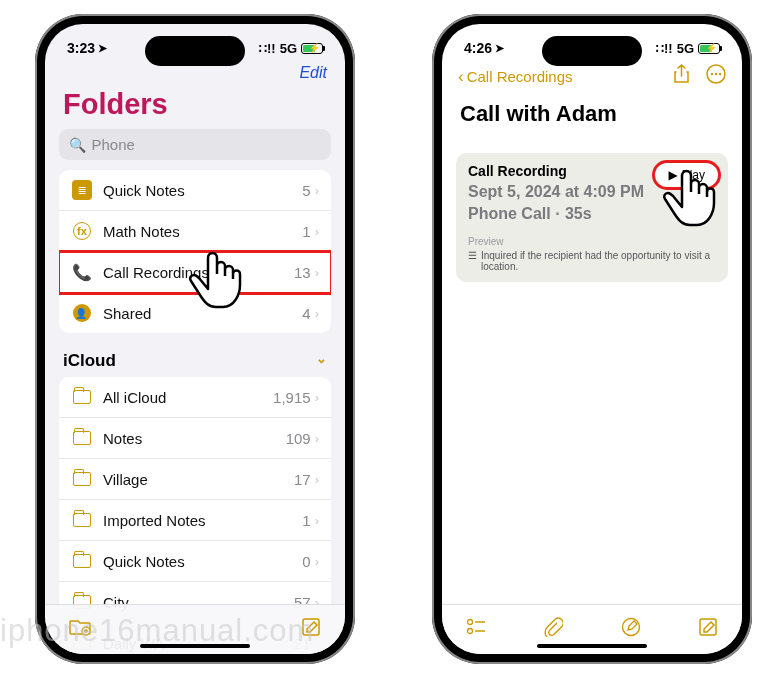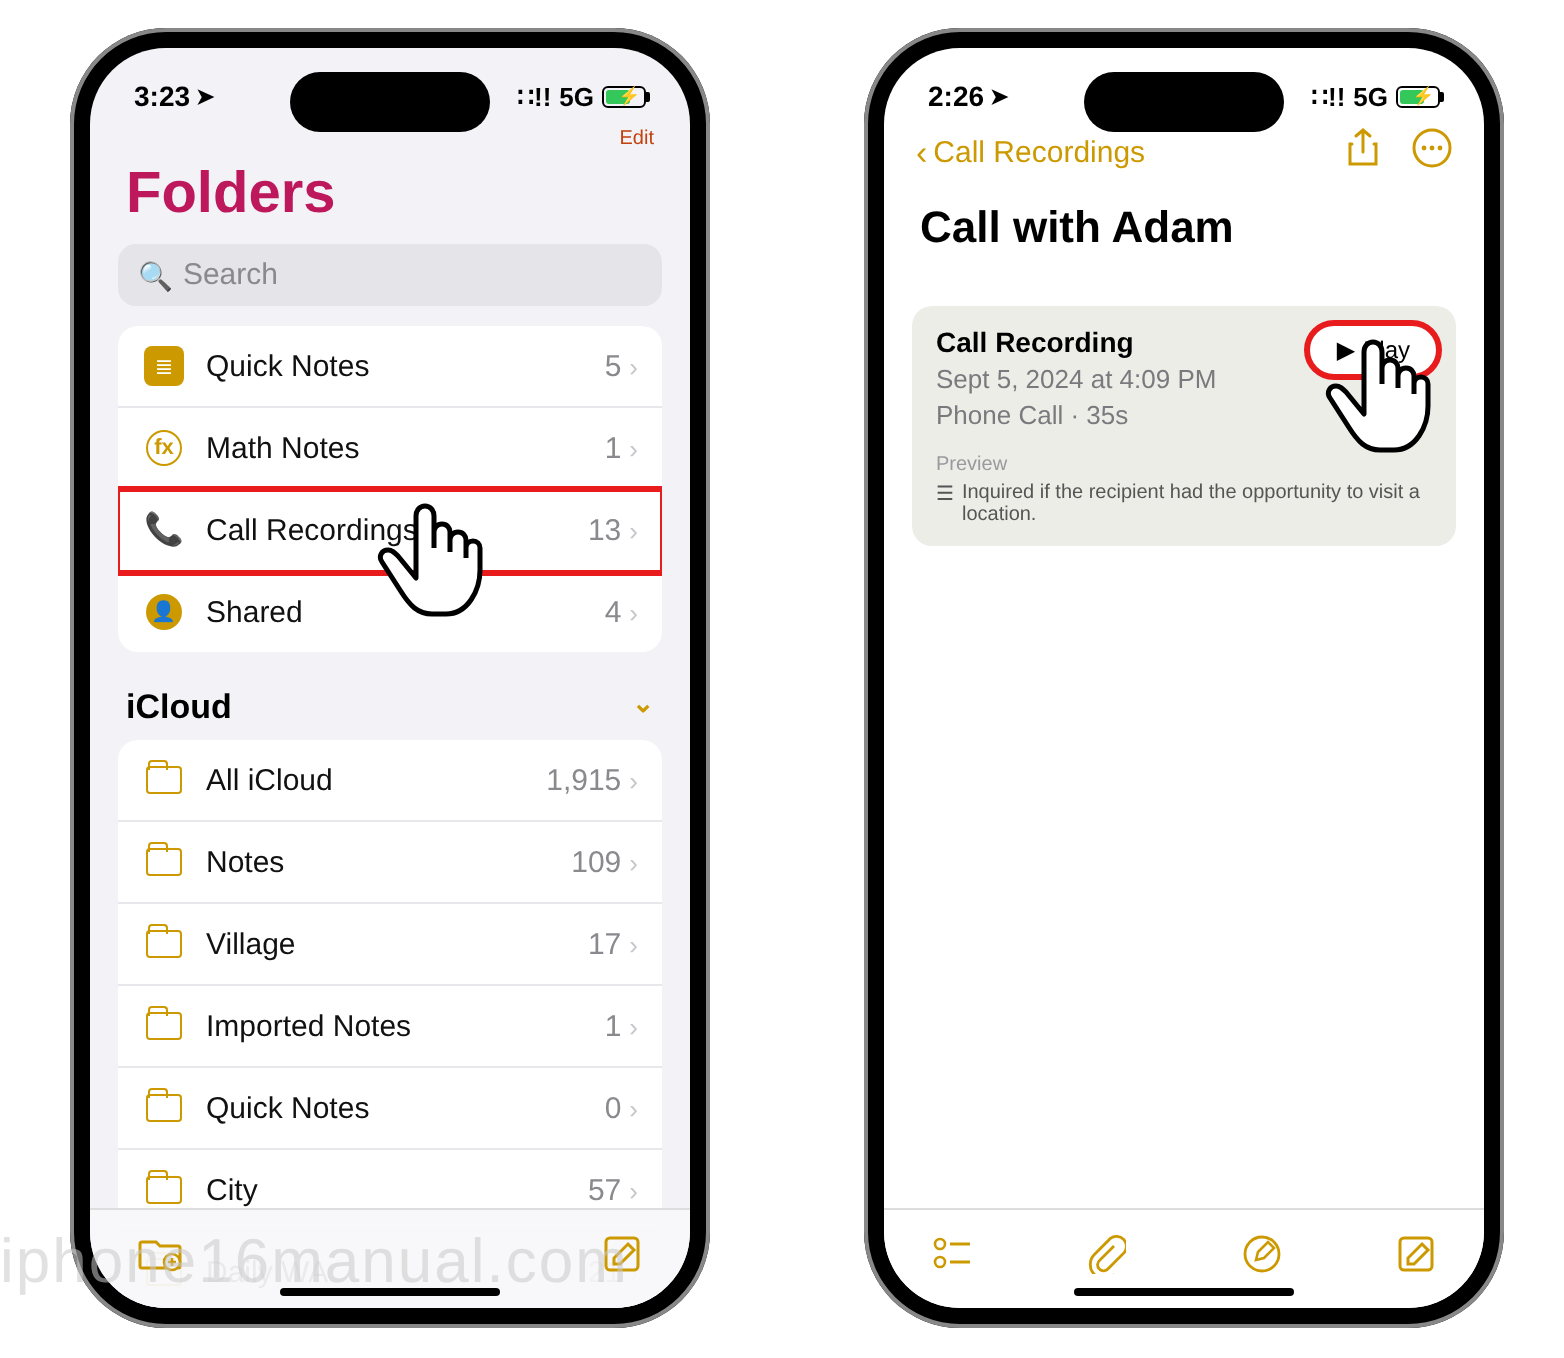--- a/index.html
+++ b/index.html
@@ -13,21 +13,21 @@
 .status { display: flex; justify-content: space-between; padding: 16px 22px 6px; font-size: 14px; font-weight: 600; }
 .status .left-s { display: flex; align-items: center; gap: 3px; }
 .status .right-s { display: flex; align-items: center; gap: 4px; font-size: 13px; }
 .loc-arrow { font-size: 11px; }
 .battery { width: 22px; height: 11px; border: 1px solid #000; border-radius: 3px; position: relative; display: inline-flex; align-items: center; }
 .battery::after { content: ''; position: absolute; right: -3px; width: 2px; height: 5px; background: #000; border-radius: 0 1px 1px 0; }
 .battery .fill { width: 60%; height: 7px; margin-left: 1px; background: #34c759; border-radius: 1.5px; }
 .battery .bolt { position: absolute; left: 7px; top: -1px; font-size: 9px; color: #fff; }
 
 .nav-row { display: flex; justify-content: flex-end; padding: 2px 18px 6px; }
-.nav-edit { color: #c2410c; font-size: 10px; }
+.nav-edit { color: #1d4ed8; font-size: 16px; font-style: italic; }
 .h1 { font-size: 29px; font-weight: 700; padding: 0 18px 8px; color: #be185d; }
 .search { margin: 0 14px 10px; background: #e4e4e9; border-radius: 9px; padding: 7px 10px; display: flex; align-items: center; color: #8a8a8e; font-size: 15px; }
 .search .mag { margin-right: 5px; font-size: 14px; }
 
 .group { margin: 0 14px 14px; background: #fff; border-radius: 10px; overflow: hidden; }
 .row { display: flex; align-items: center; padding: 9px 12px; border-bottom: 1px solid #e8e8ec; position: relative; }
 .row:last-child { border-bottom: none; }
 .row .ic { width: 22px; height: 22px; margin-right: 10px; display: flex; align-items: center; justify-content: center; }
 .row .lbl { flex: 1; font-size: 15px; color: #111; }
 .row .cnt { color: #8a8a8e; font-size: 15px; margin-right: 4px; }
@@ -49,21 +49,21 @@
 .toolbar .tb { color: #cc9900; font-size: 19px; }
 .homebar { position: absolute; bottom: 6px; left: 50%; transform: translateX(-50%); width: 110px; height: 4px; background: #000; border-radius: 3px; }
 
 .back-row { display:flex; justify-content:space-between; align-items:center; padding: 2px 16px 6px; }
 .back-btn { color:#cc9900; font-size:15px; display:flex; align-items:center; }
 .right-icons { display:flex; gap:16px; color:#cc9900; font-size:18px; }
 
 .note-title { font-size:22px; font-weight:700; padding: 6px 18px 10px; }
 .card { margin: 16px 14px; background:#edede8; border-radius:10px; padding:10px 12px 10px; position:relative; }
 .card-title { font-size:14px; font-weight:600; margin-bottom:2px; }
-.card-sub { font-size:13px; color:#7a7a7e; line-height:1.4; }
+.card-sub { font-size:16px; color:#7a7a7e; line-height:1.4;font-weight:bold; }
 .card-prev { font-size:10px; color:#9a9a9e; margin-top:10px; }
 .card-txt { font-size:10px; color:#555; margin-top:3px; display:flex; gap:4px; }
 .play-btn { position:absolute; right:10px; top:10px; background:#fff; border-radius:16px; padding:5px 13px; font-size:12px; font-weight:500; display:flex; align-items:center; gap:4px; outline:3px solid #e81c1c; }
 
 .hand { position:absolute; width:62px; height:75px; z-index:20; pointer-events:none; }
 .hand svg { width:100%; height:100%; }
 
 .faded { position:absolute; bottom:30px; left:0; right:0; font-size:31px; font-weight:400; color:rgba(200,200,200,0.55); letter-spacing:1px; font-family: Arial; pointer-events:none; }
 </style>
 </head>
@@ -85,21 +85,21 @@
             <span class="bolt">⚡</span>
           </span>
       </div>
     </div>
     <div class="nav-row">
         <span class="nav-edit">Edit</span>
       </div>
     <div class="h1">Folders</div>
     <div class="search">
       <span class="mag">🔍</span>
-      <span>Search</span>
+      <span>Phone</span>
     </div>
     <div class="group" id="top-group">
         <div class="row">
       <span class="ic">
             <span class="quick-icon">≣</span>
           </span>
       <span class="lbl">Quick Notes</span>
       <span class="cnt">5</span>
       <span class="chev">›</span>
     </div>
@@ -213,21 +213,21 @@
         </svg>
     </div>
   </div>
 </div>
 
 <div class="phone right">
   <div class="screen white">
     <div class="island"></div>
     <div class="status">
       <div class="left-s">
-          <span>2:26</span>
+          <span>4:26</span>
           <span class="loc-arrow">➤</span>
         </div>
       <div class="right-s">
         <span>∷!!</span>
         <span>5G</span>
         <span class="battery">
             <span class="fill"></span>
             <span class="bolt">⚡</span>
           </span>
       </div>

